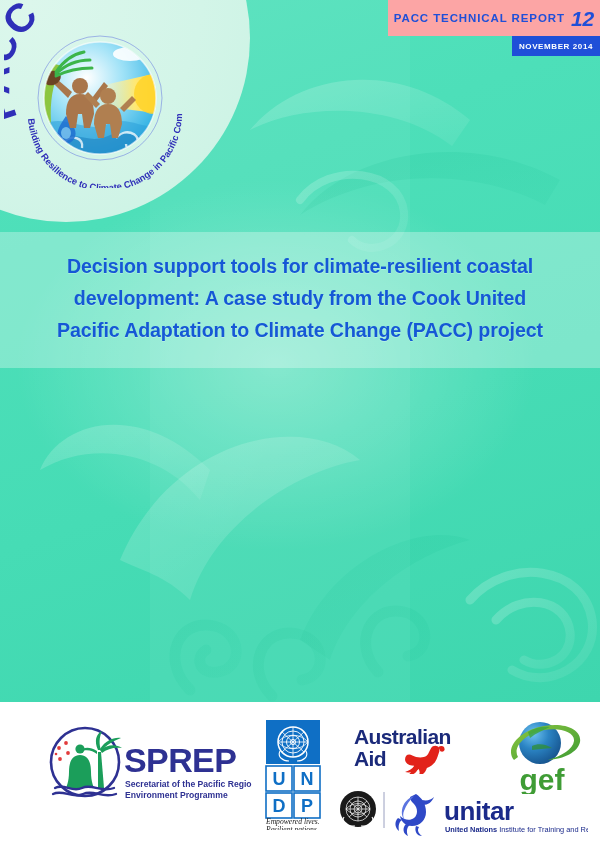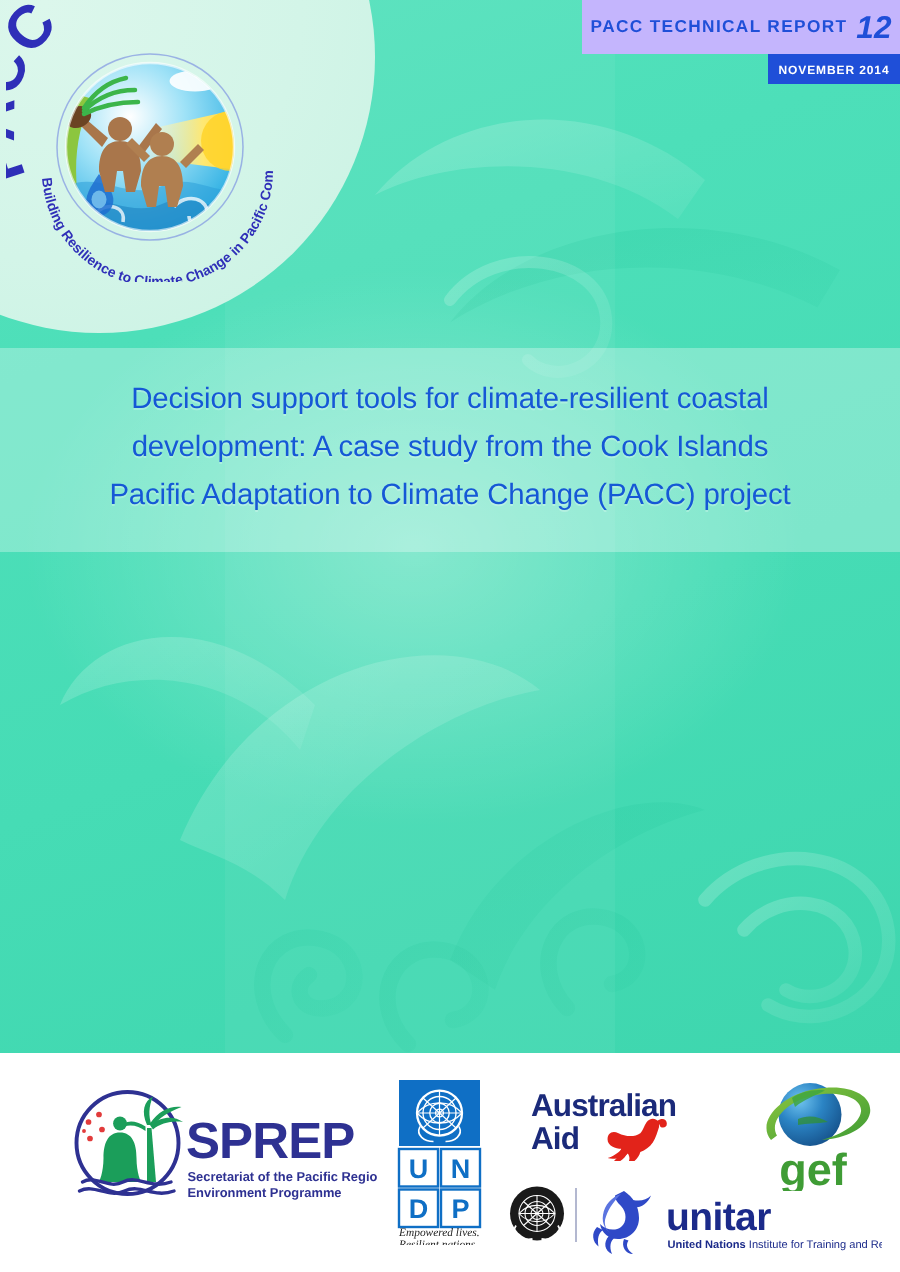--- a/index.html
+++ b/index.html
@@ -20,21 +20,21 @@
   .bg-svg{position:absolute;left:0;top:0;width:600px;height:702px;}
 
   
   .corner-circle{
     position:absolute;left:-118px;top:-146px;width:368px;height:368px;border-radius:50%;
     background:radial-gradient(circle at 40% 40%, #dcf7ec 0%, #d3f5e8 55%, #c9f2e3 100%);
   }
 
   
   .report-badge{
-    position:absolute;right:0;top:0;width:212px;height:36px;background:#c4b5fd;
+    position:absolute;right:0;top:0;width:212px;height:36px;background:#fca5a5;
     display:flex;align-items:center;justify-content:center;gap:6px;
   }
   .report-badge .label{
     color:#1f4fd8;font-size:11.5px;font-weight:bold;letter-spacing:.9px;
   }
   .report-badge .num{
     color:#1f4fd8;font-size:21px;font-weight:bold;line-height:1;letter-spacing:0;font-style:italic;
   }
   .date-badge{
     position:absolute;right:0;top:36px;width:88px;height:20px;background:#1f4fd8;
@@ -45,21 +45,21 @@
   
   .pacc-logo{position:absolute;left:4px;top:2px;width:196px;height:186px;}
 
   
   .title-band{
     position:absolute;left:0;top:232px;width:600px;height:136px;
     background:rgba(255,255,255,.30);
   }
   .title-text{
     position:absolute;left:0;top:250px;width:600px;
-    text-align:center;color:#1558d6;font-weight:normal;
+    text-align:center;color:#1558d6;font-weight:bold;
     font-size:19.6px;line-height:32px;letter-spacing:-.1px;
     text-shadow:0 1px 0 rgba(255,255,255,.25);
   }
   .title-text .ln{display:block;white-space:nowrap;}
 
   
   .footer{
     position:absolute;left:0;top:702px;width:484px;height:146px;background:#fff;
   }
   .sprep{position:absolute;left:42px;top:24px;width:210px;height:86px;}
@@ -190,21 +190,21 @@
     <span class="label">PACC TECHNICAL REPORT</span>
     <span class="num">12</span>
   </div>
   <div class="date-badge">
     <span>NOVEMBER 2014</span>
   </div>
 
   <div class="title-band"></div>
   <div class="title-text">
     <span class="ln">Decision support tools for climate-resilient coastal</span>
-    <span class="ln">development: A case study from the Cook Islands</span>
+    <span class="ln">development: A case study from the Cook United</span>
     <span class="ln">Pacific Adaptation to Climate Change (PACC) project</span>
   </div>
 
   <div class="footer">
 
     <svg class="sprep" viewBox="0 0 210 86">
       <circle cx="43" cy="36" r="34" fill="none" stroke="#2e3192" stroke-width="2.6"></circle>
 
       <g fill="#1b9e5a">
         <path d="M58 24 C 66 18, 74 18, 80 22 C 72 21, 65 23, 60 27 Z"></path>

